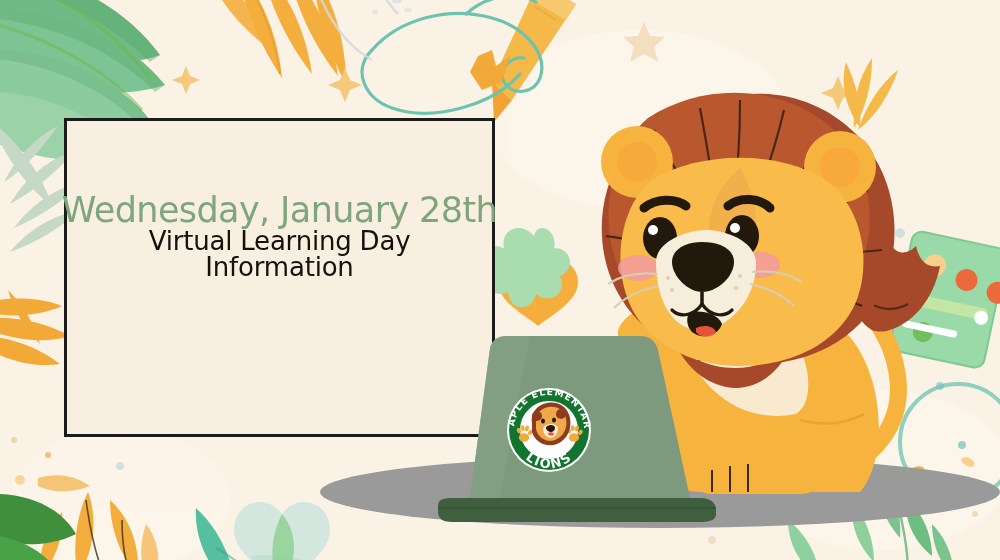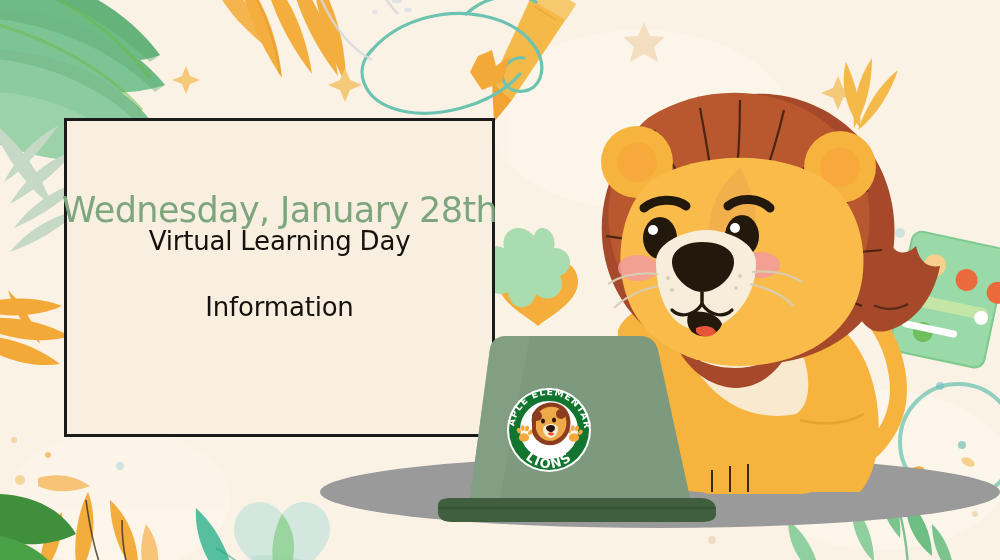--- a/index.html
+++ b/index.html
@@ -22,21 +22,21 @@
     font-family:"DejaVu Sans",sans-serif;
     font-size:35px;letter-spacing:-0.6px;line-height:1;
     color:#7ea67e;white-space:nowrap;font-weight:400;
   }
   .sub{
     font-family:"DejaVu Sans",sans-serif;
     font-size:26px;color:#15110c;white-space:nowrap;font-weight:400;
     letter-spacing:-0.2px;line-height:1;
   }
   #sub1{}
-  #sub2{margin-top:40px;}
+  #sub2{}
   
   #art-svg{position:absolute;left:0;top:0;width:1000px;height:560px;z-index:30;pointer-events:none;}
   #laptop-svg{position:absolute;left:0;top:0;width:1000px;height:560px;z-index:50;pointer-events:none;}
 </style>
 </head>
 <body>
 
 <div id="poster">
 
   <svg id="bg-svg" viewBox="0 0 1000 560" xmlns="http://www.w3.org/2000/svg">

